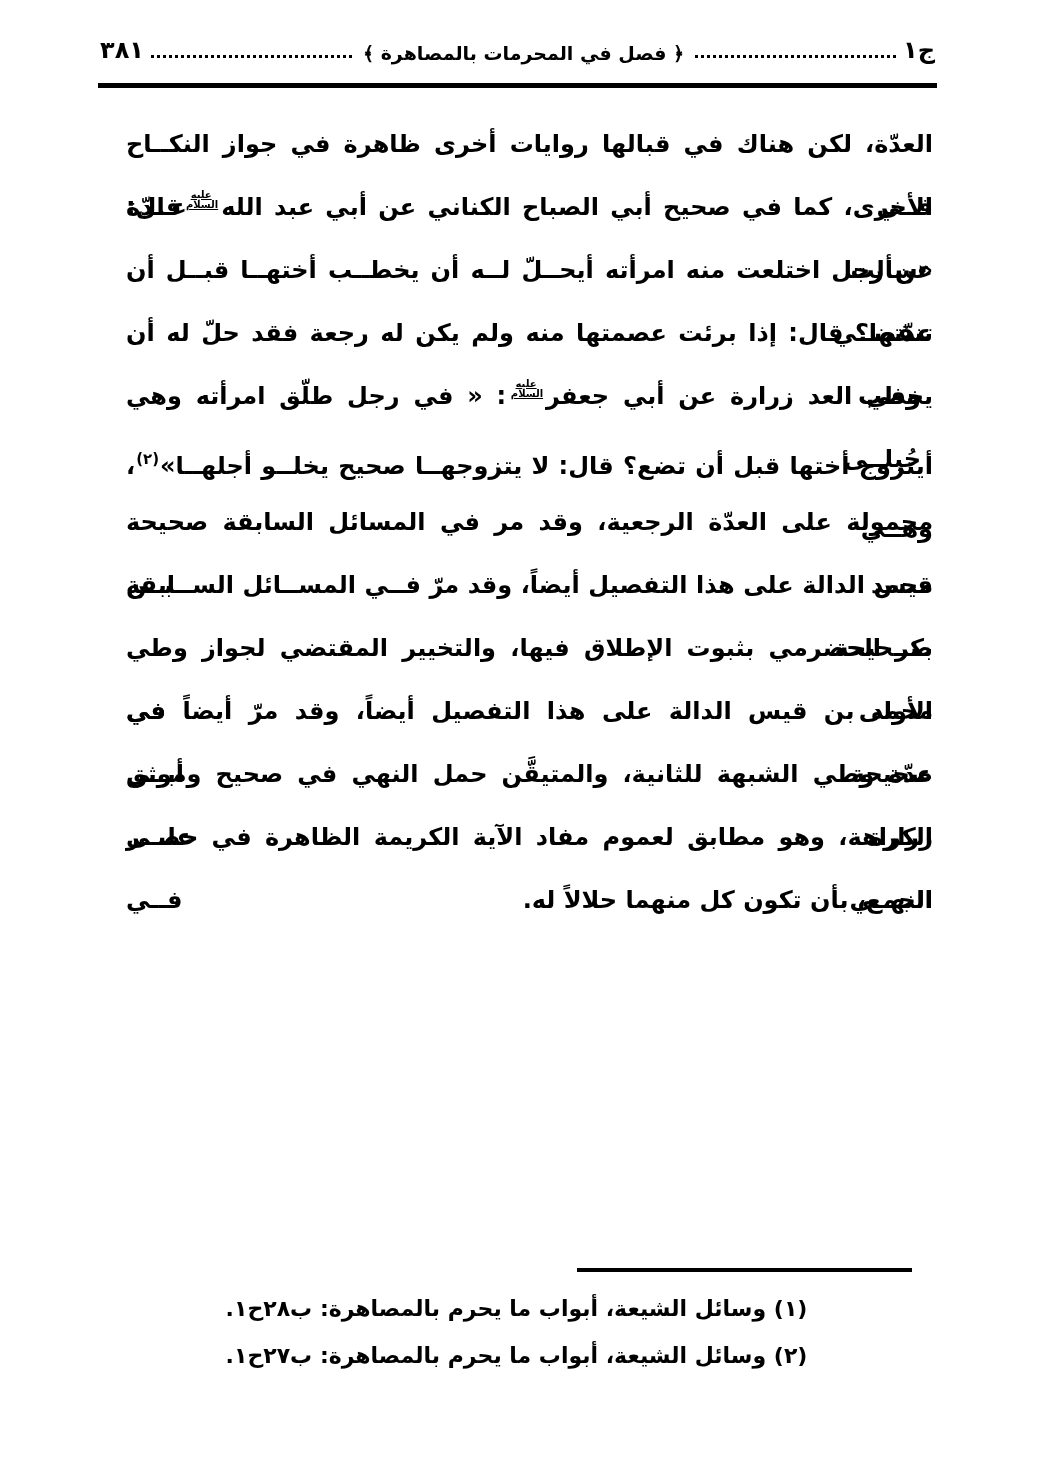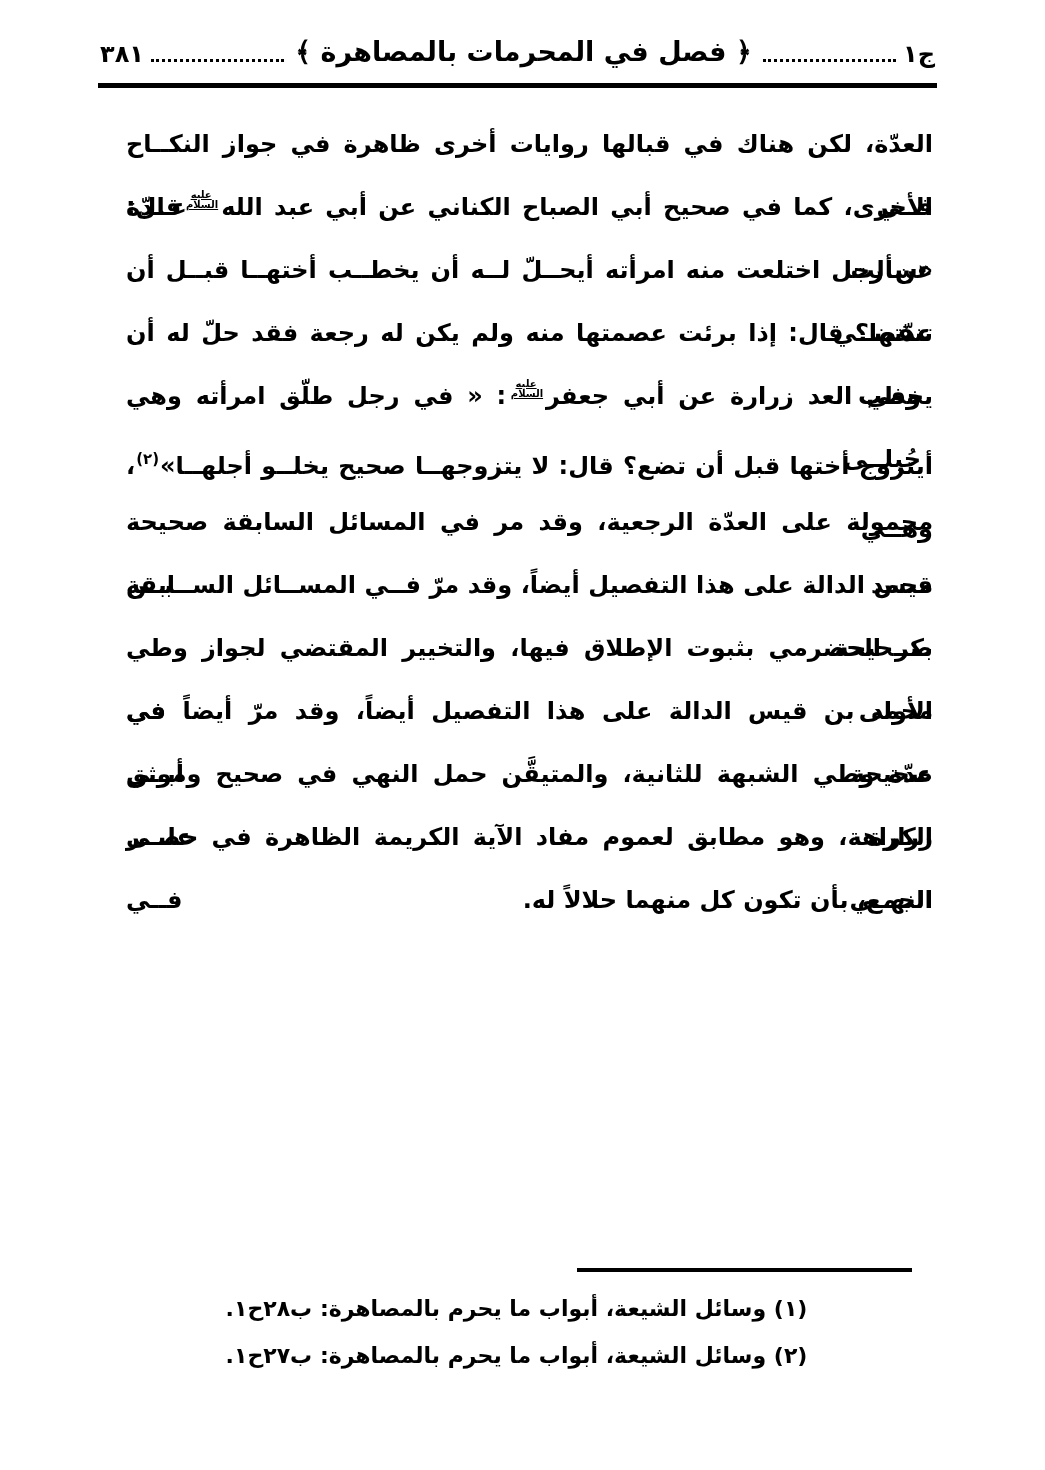--- a/index.html
+++ b/index.html
@@ -21,21 +21,21 @@
     position: absolute;
     top: 34px;
     right: 110px;
     left: 100px;
     display: flex;
     align-items: flex-end;
     font-size: 24px;
     line-height: 1.35;
   }
   .hdr-side { white-space: nowrap; text-align: right; }
-  .hdr-title { white-space: nowrap; font-size: 27px; padding: 0 4px; }
+  .hdr-title { white-space: nowrap; font-size: 19px; padding: 0 4px; }
   .hdr-leader {
     flex: 1 1 auto;
     height: 0;
     border-bottom: 3px dotted #000;
     margin: 0 7px 8px 7px;
   }
   .head-rule {
     position: absolute;
     top: 83px;
     right: 108px;

